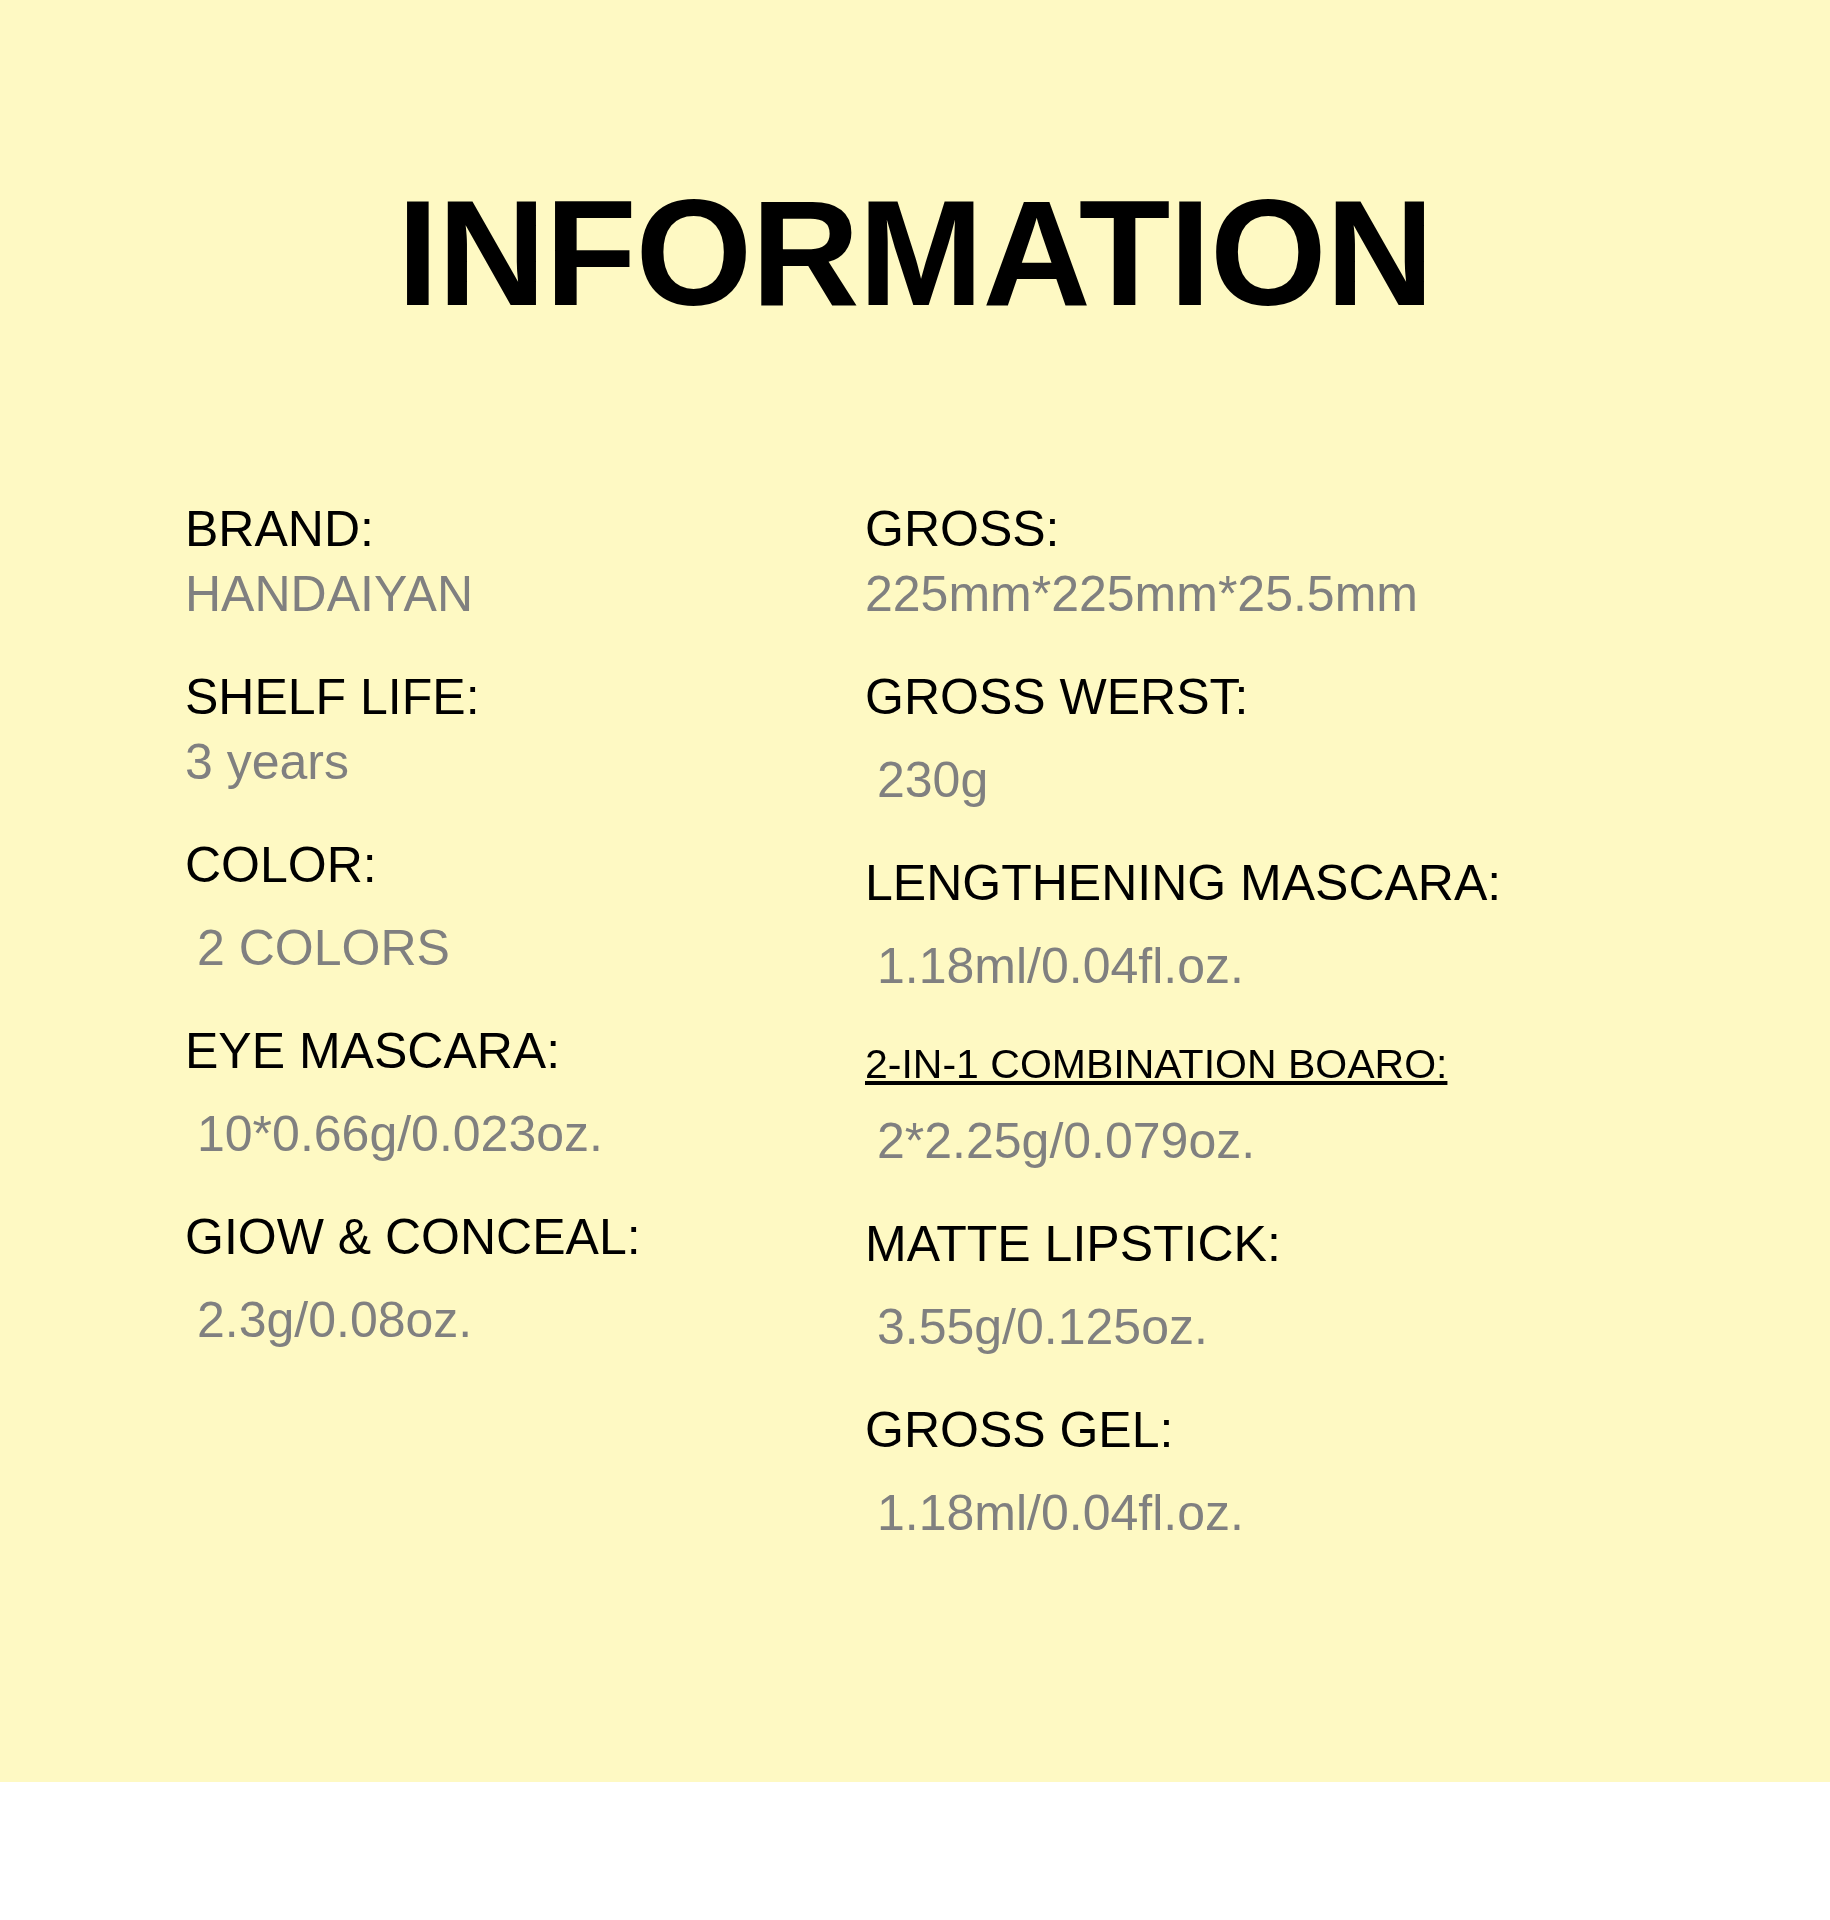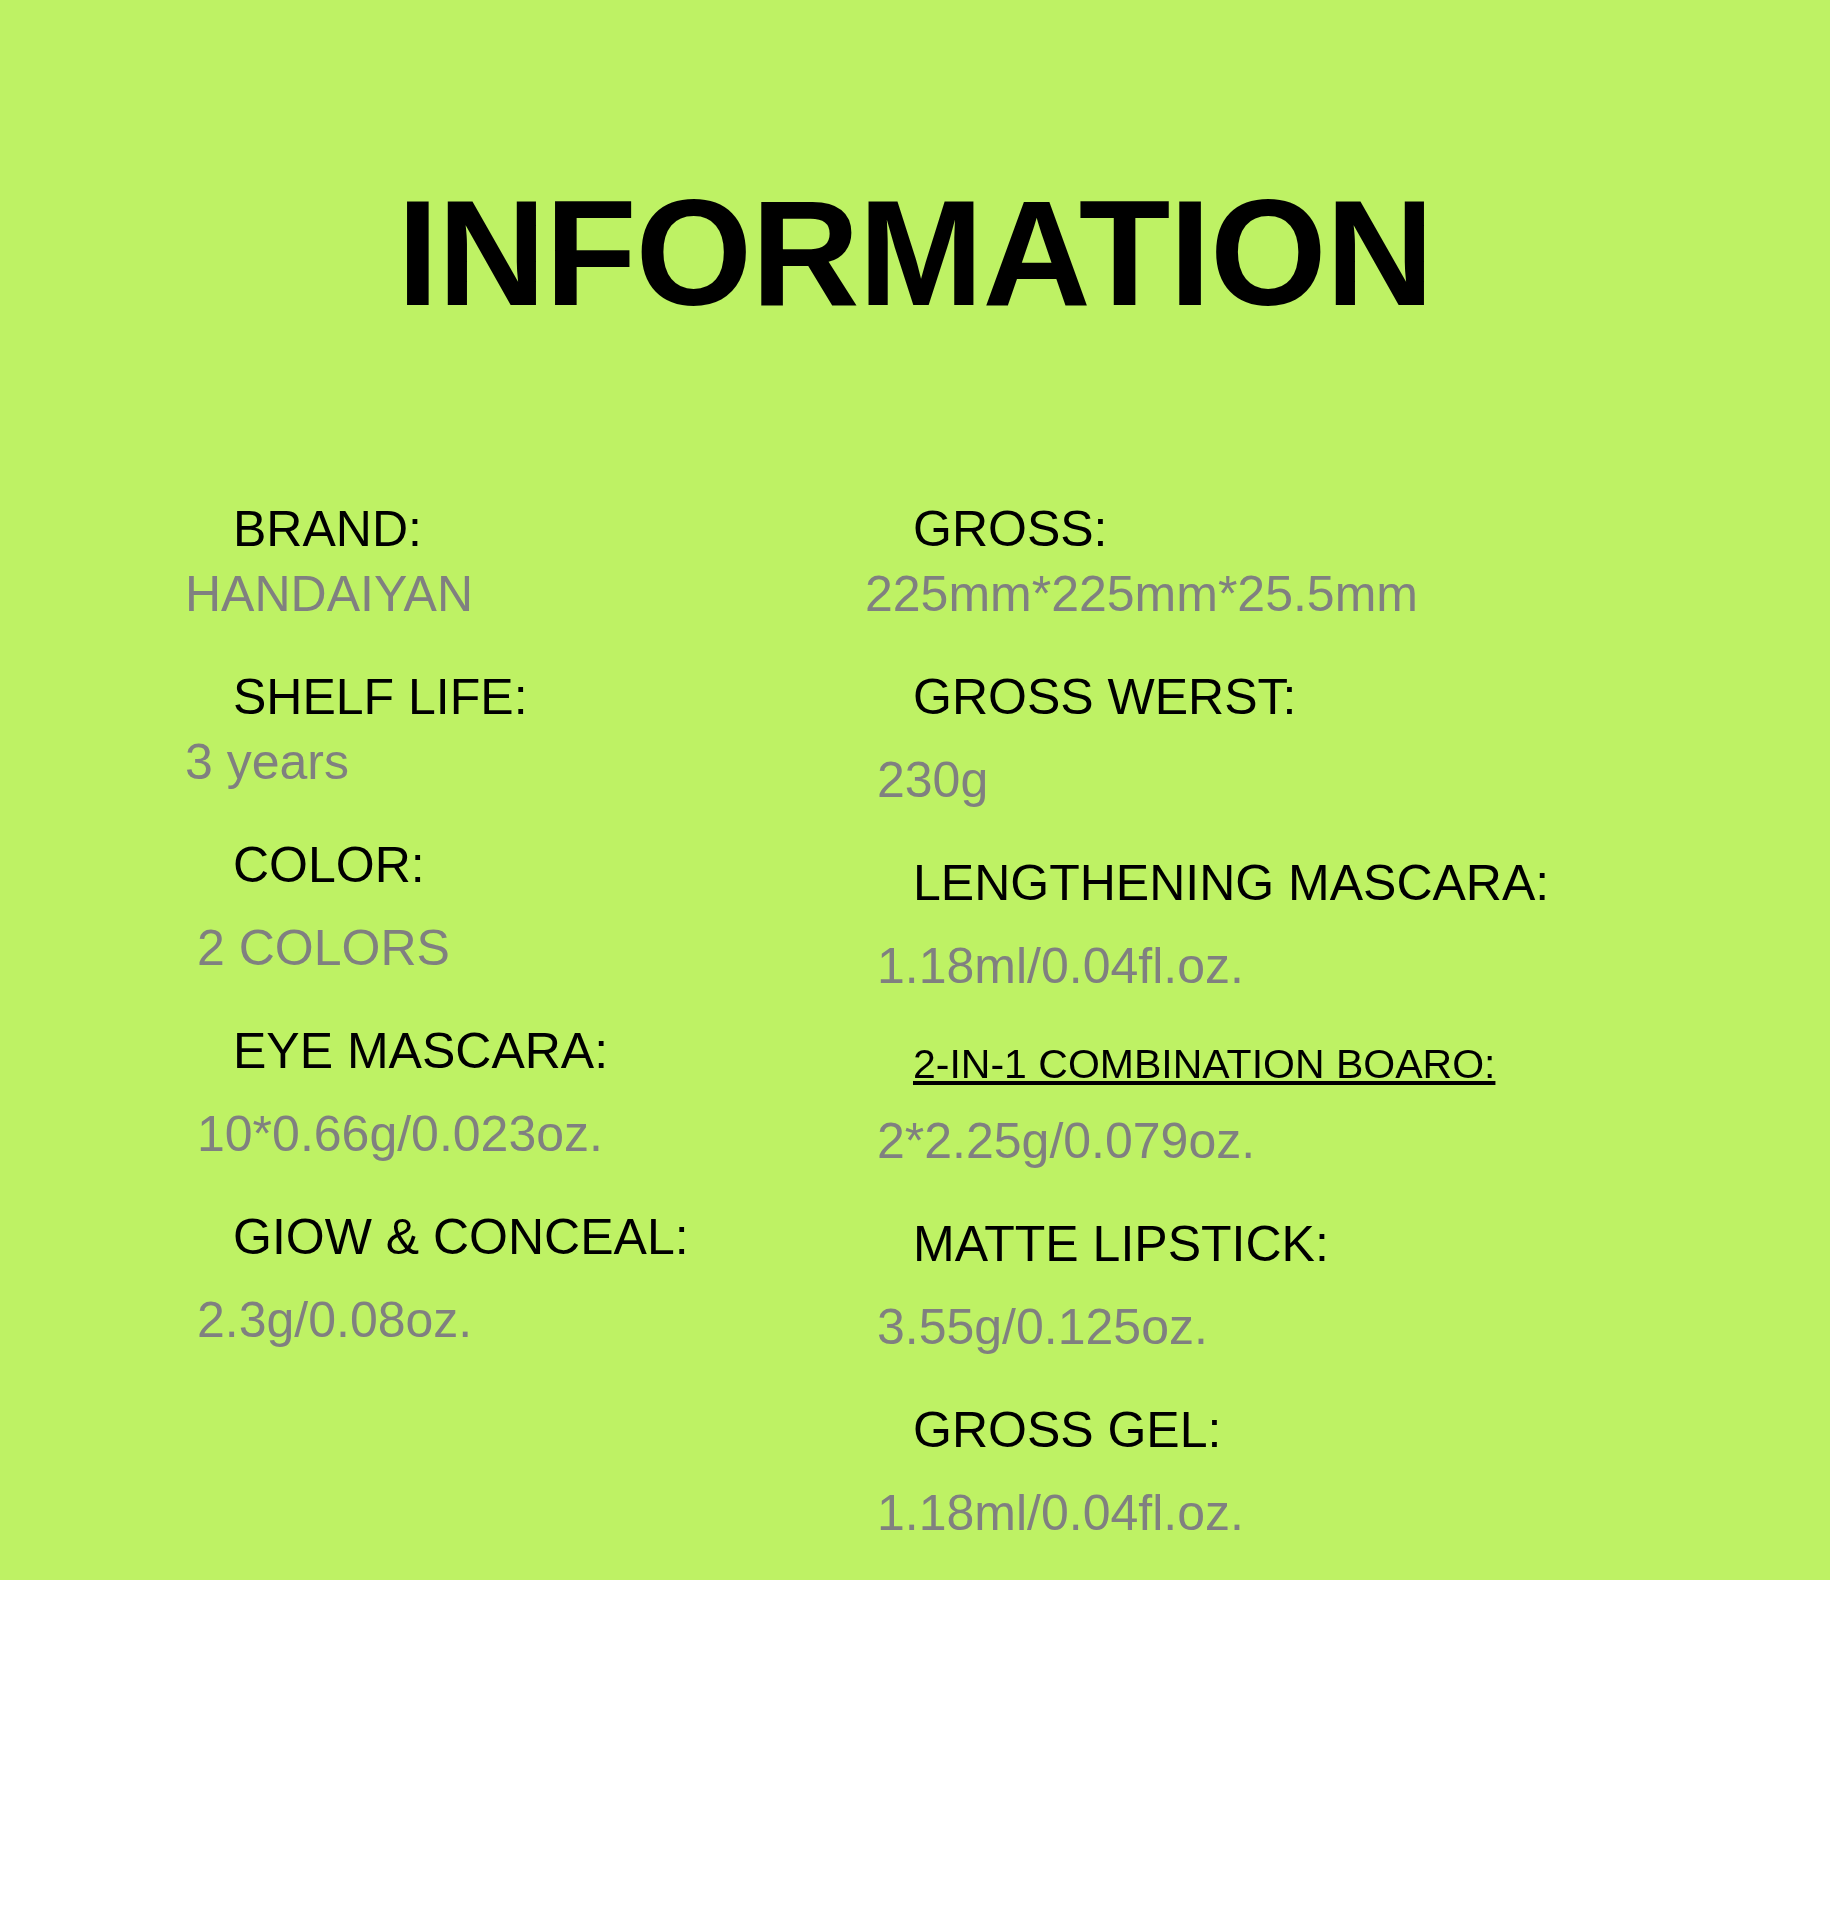--- a/index.html
+++ b/index.html
@@ -10,22 +10,22 @@
   body {
     width: 1830px;
     height: 1920px;
     font-family: "Liberation Sans", sans-serif;
     color: #000000;
     overflow: hidden;
   }
   .page {
     position: relative;
     width: 1830px;
-    height: 1580px;
-    background: #bef264;
+    height: 1782px;
+    background: #fef9c3;
   }
   .title {
     position: absolute;
     top: 178px;
     left: 0;
     width: 1830px;
     text-align: center;
     font-size: 150px;
     font-weight: bold;
     letter-spacing: -1px;
@@ -59,21 +59,20 @@
     margin-bottom: 44px;
   }
   .entry:last-child {
     margin-bottom: 0;
   }
   .label {
     font-size: 50px;
     color: #000000;
     line-height: 1.18;
     white-space: nowrap;
-    margin-left: 48px;
   }
   .label.small {
     font-size: 41px;
     text-decoration: underline;
   }
   .value {
     font-size: 50px;
     color: #808080;
     line-height: 1.18;
     margin-top: 6px;

